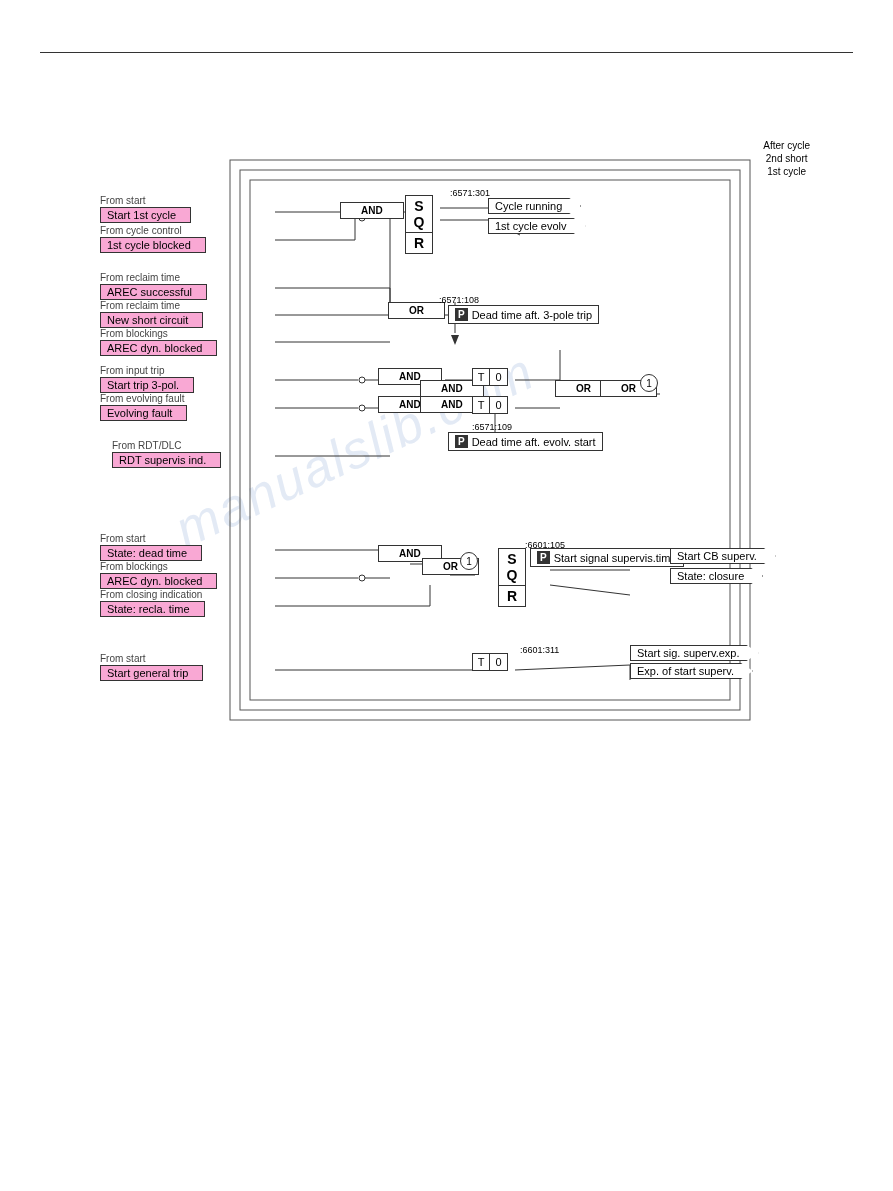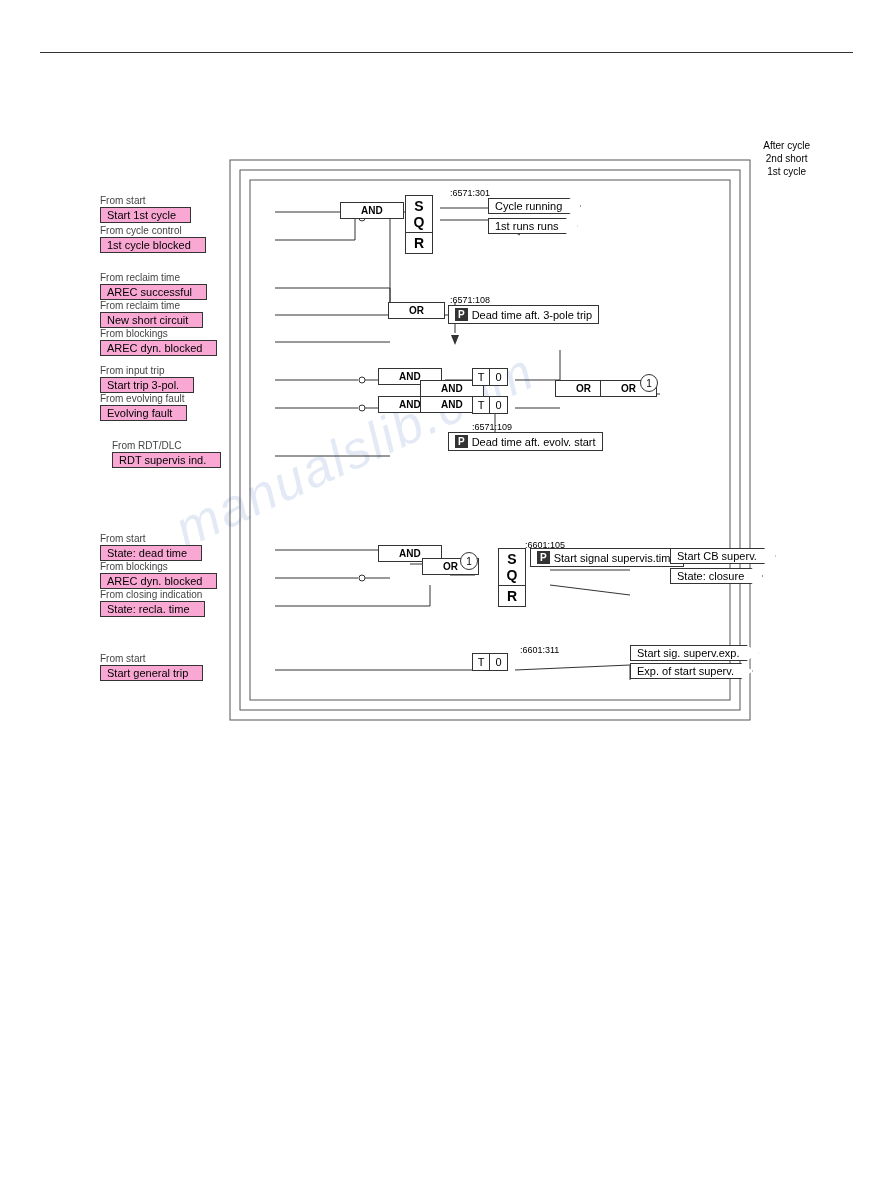--- a/index.html
+++ b/index.html
@@ -308,21 +308,21 @@
     <div style="position:absolute; top:48px; left:350px; font-size:9px;">:6571:301</div>
 
     <div style="position:absolute; top:58px; left:388px;">
       <div class="output-arrow-box">
         <span>Cycle running</span>
       </div>
     </div>
 
     <div style="position:absolute; top:78px; left:388px;">
       <div class="output-arrow-box">
-        <span>1st runs runs</span>
+        <span>1st cycle evolv</span>
       </div>
     </div>
 
     <div style="position:absolute; top:132px; left:0;">
       <span class="caption">From reclaim time</span>
       <div class="input-shape">
         <span>AREC successful</span>
       </div>
     </div>
 
@@ -337,21 +337,21 @@
       <span class="caption">From blockings</span>
       <div class="input-shape">
         <span>AREC dyn. blocked</span>
       </div>
     </div>
 
     <div style="position:absolute; top:162px; left:288px;">
       <div class="gate">OR</div>
     </div>
 
-    <div style="position:absolute; top:155px; left:350px; font-size:9px;">:6571:108</div>
+    <div style="position:absolute; top:155px; left:339px; font-size:9px;">:6571:108</div>
 
     <div style="position:absolute; top:165px; left:348px;">
       <div class="p-block-label">
         <span class="p-label">P</span>
         <span>Dead time aft. 3-pole trip</span>
       </div>
     </div>
 
     <div style="position:absolute; top:225px; left:0;">
       <span class="caption">From input trip</span>

